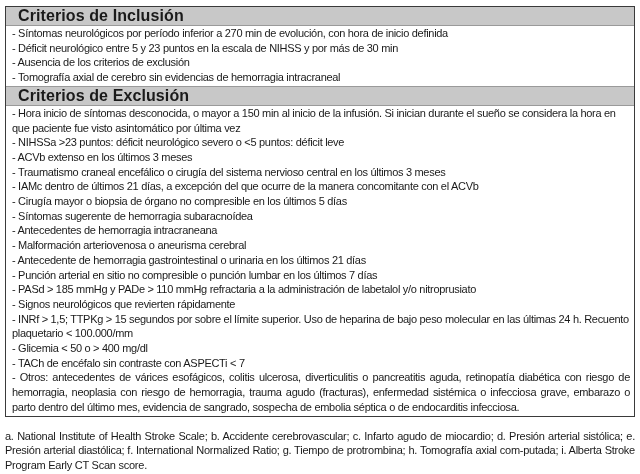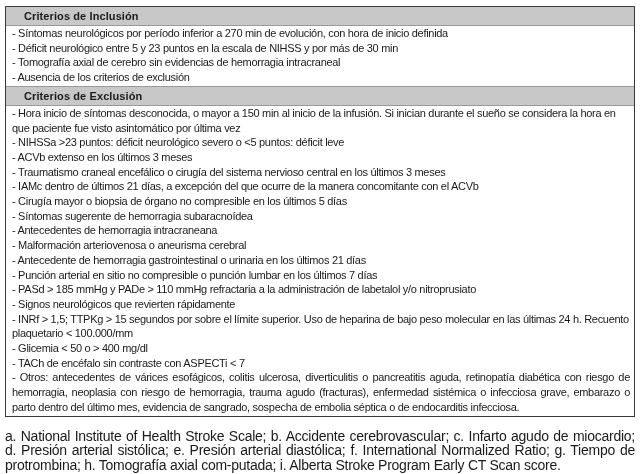--- a/index.html
+++ b/index.html
@@ -20,24 +20,24 @@
       left: 5px;
       top: 6px;
       width: 630px;
       border: 1px solid #3a3a3a;
       border-collapse: collapse;
       box-sizing: border-box;
     }
     .section-header {
       background: #c8c8c8;
       font-weight: bold;
-      font-size: 11px;
+      font-size: 16px;
       line-height: 18px;
       height: 18px;
-      padding: 0 0 0 18px;
+      padding: 0 0 0 12px;
       border-bottom: 1px solid #9a9a9a;
       letter-spacing: 0.1px;
     }
     .section-header.exclusion {
       border-top: 1px solid #9a9a9a;
     }
     .section-body {
       padding: 0 4px 1px 6px;
     }
     .item {
@@ -48,39 +48,39 @@
     }
     .item.justify {
       text-align: justify;
       text-align-last: left;
     }
     .footnote {
       position: absolute;
       left: 5px;
       top: 429px;
       width: 630px;
-      font-size: 14px;
+      font-size: 11px;
       line-height: 14.3px;
       letter-spacing: -0.25px;
       text-align: justify;
       text-align-last: left;
       color: #1a1a1a;
     }
   </style>
 </head>
 <body>
 
 <div class="criteria-table">
 
   <div class="section-header inclusion" style="border-top:none;">Criterios de Inclusión</div>
   <div class="section-body">
     <div class="item">- Síntomas neurológicos por período inferior a 270 min de evolución, con hora de inicio definida</div>
     <div class="item">- Déficit neurológico entre 5 y 23 puntos en la escala de NIHSS y por más de 30 min</div>
+    <div class="item">- Ausencia de los criterios de exclusión</div>
     <div class="item">- Tomografía axial de cerebro sin evidencias de hemorragia intracraneal</div>
-    <div class="item">- Ausencia de los criterios de exclusión</div>
   </div>
 
   <div class="section-header exclusion">Criterios de Exclusión</div>
   <div class="section-body">
     <div class="item">- Hora inicio de síntomas desconocida, o mayor a 150 min al inicio de la infusión. Si inician durante el sueño se considera la hora en que paciente fue visto asintomático por última vez</div>
     <div class="item">- NIHSSa &gt;23 puntos: déficit neurológico severo o &lt;5 puntos: déficit leve</div>
     <div class="item">- ACVb extenso en los últimos 3 meses</div>
     <div class="item">- Traumatismo craneal encefálico o cirugía del sistema nervioso central en los últimos 3 meses</div>
     <div class="item">- IAMc dentro de últimos 21 días, a excepción del que ocurre de la manera concomitante con el ACVb</div>
     <div class="item">- Cirugía mayor o biopsia de órgano no compresible en los últimos 5 días</div>

